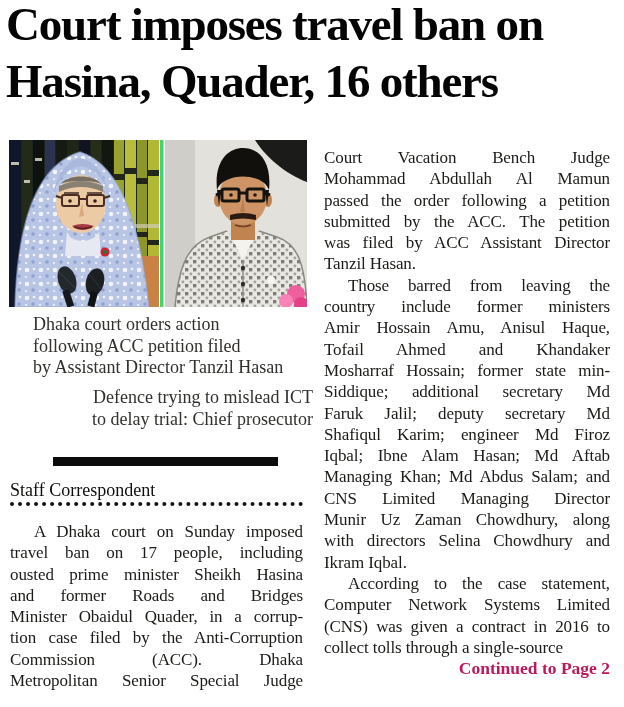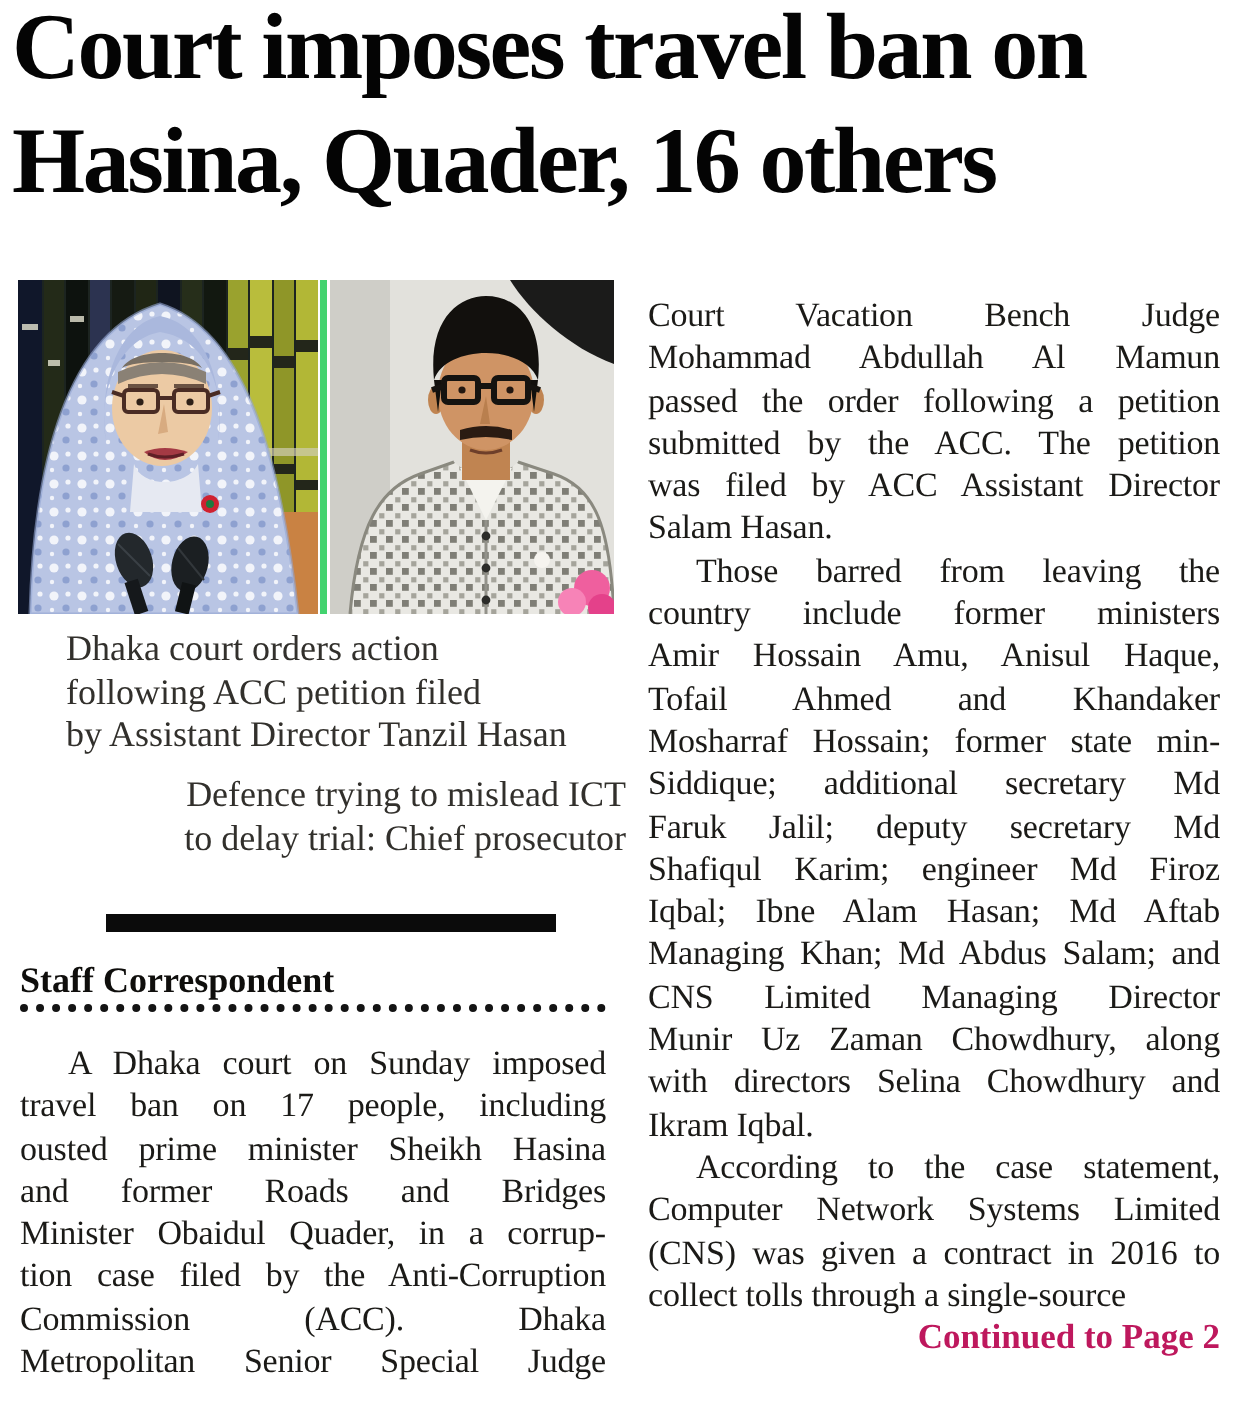--- a/index.html
+++ b/index.html
@@ -18,21 +18,21 @@
   
   .caption{position:absolute;left:33px;width:280px;}
   .caption1{top:314px;}
   .caption2{top:387px;text-align:right;}
   .cap-line{font-size:18px;line-height:21.5px;color:#32302c;white-space:nowrap;}
 
   
   .bar{position:absolute;left:53px;top:457px;width:225px;height:9px;background:#0b0b0b;}
 
   
-  .byline{position:absolute;left:10px;top:480px;font-size:18px;font-weight:bold;color:#0f0e0c;}
+  .byline{position:absolute;left:10px;top:480px;font-size:18px;font-weight:normal;color:#0f0e0c;}
   .dotted{position:absolute;left:10px;top:502px;width:293px;height:0;
           border-bottom:4px dotted #141414;}
 
   
   .col{position:absolute;}
   .col.left{left:10px;top:521px;width:293px;}
   .col.right{left:324px;top:147px;width:286px;}
   .bline{font-size:17px;line-height:21.3px;color:#1b1a17;white-space:nowrap;
          text-align:justify;text-align-last:justify;letter-spacing:-0.1px;}
   .bline.rag{text-align:left;text-align-last:left;}
@@ -237,21 +237,21 @@
       </div>
   </section>
 
   <section class="col right">
     <div class="para">
         <div class="bline">Court Vacation Bench Judge</div>
         <div class="bline">Mohammad Abdullah Al Mamun</div>
         <div class="bline">passed the order following a petition</div>
         <div class="bline">submitted by the ACC. The petition</div>
         <div class="bline">was filed by ACC Assistant Director</div>
-        <div class="bline rag">Salam Hasan.</div>
+        <div class="bline rag">Tanzil Hasan.</div>
       </div>
     <div class="para">
         <div class="bline ind">Those barred from leaving the</div>
         <div class="bline">country include former ministers</div>
         <div class="bline">Amir Hossain Amu, Anisul Haque,</div>
         <div class="bline">Tofail Ahmed and Khandaker</div>
         <div class="bline">Mosharraf Hossain; former state min-</div>
         <div class="bline">Siddique; additional secretary Md</div>
         <div class="bline">Faruk Jalil; deputy secretary Md</div>
         <div class="bline">Shafiqul Karim; engineer Md Firoz</div>

